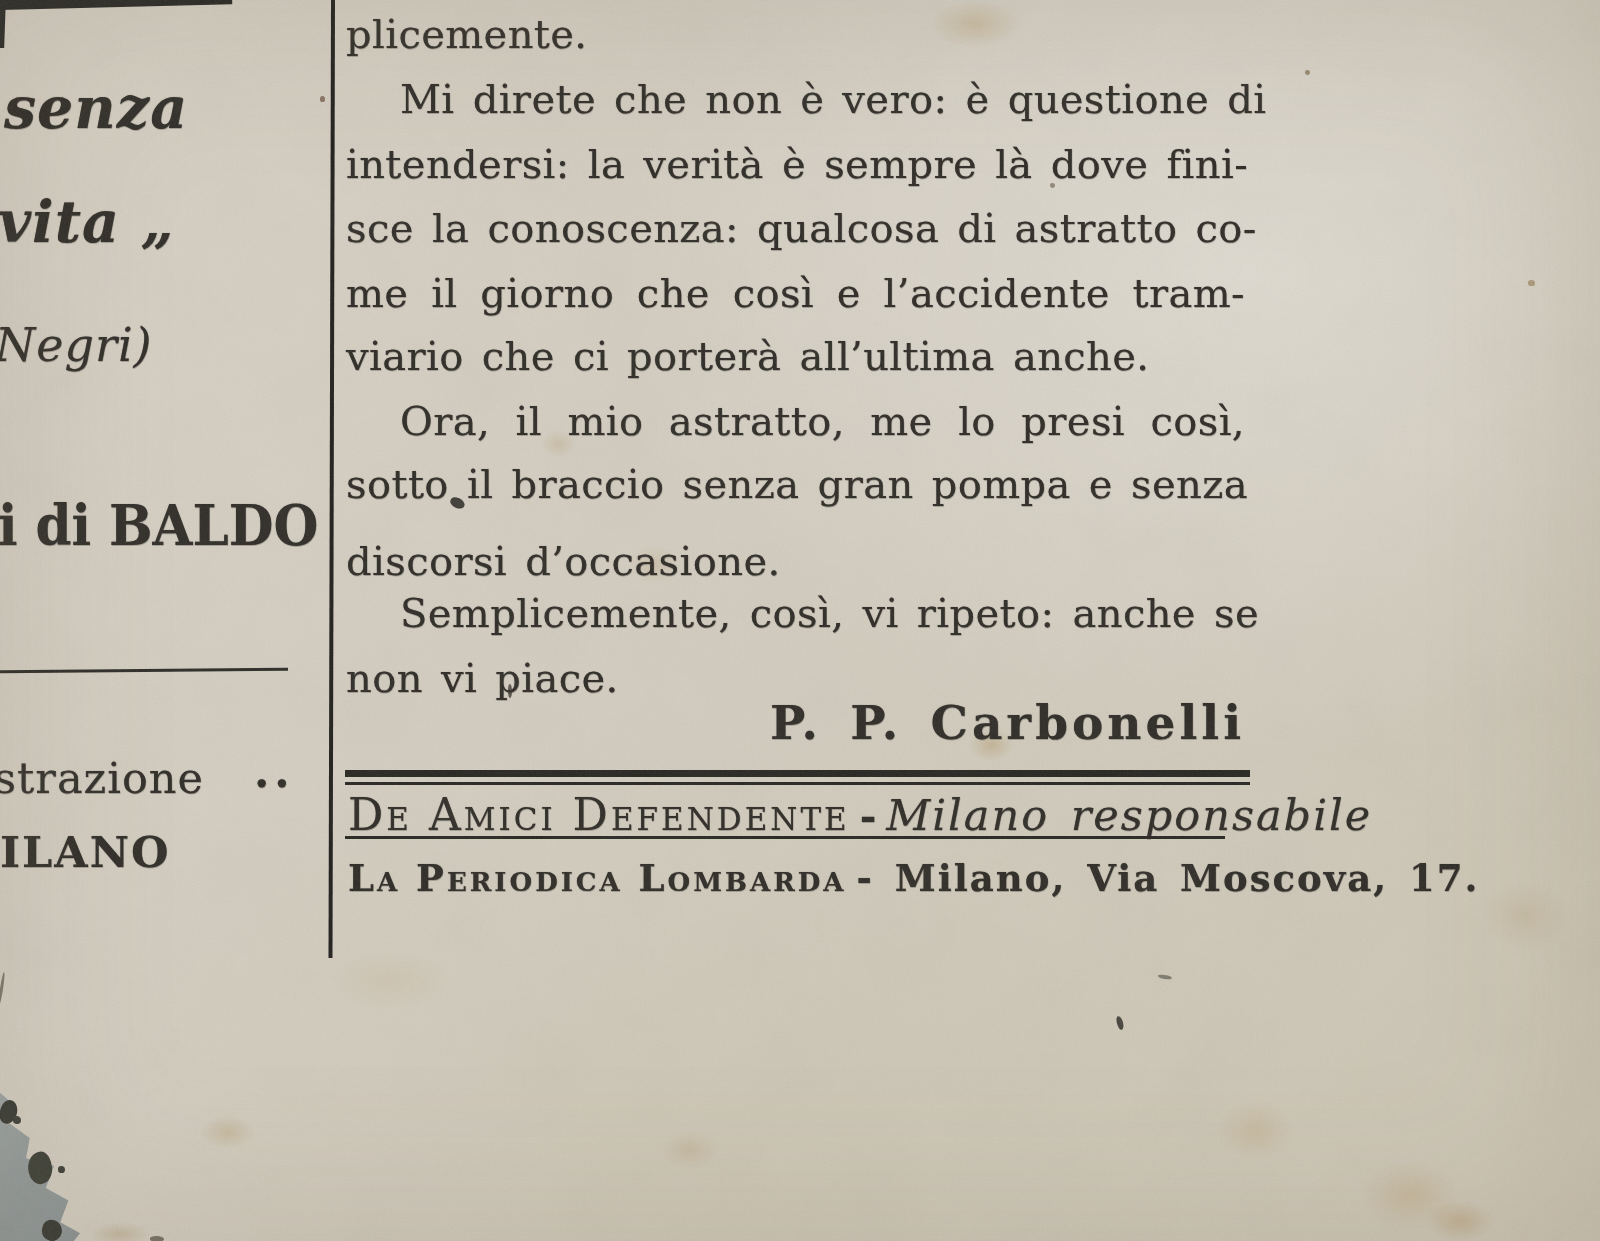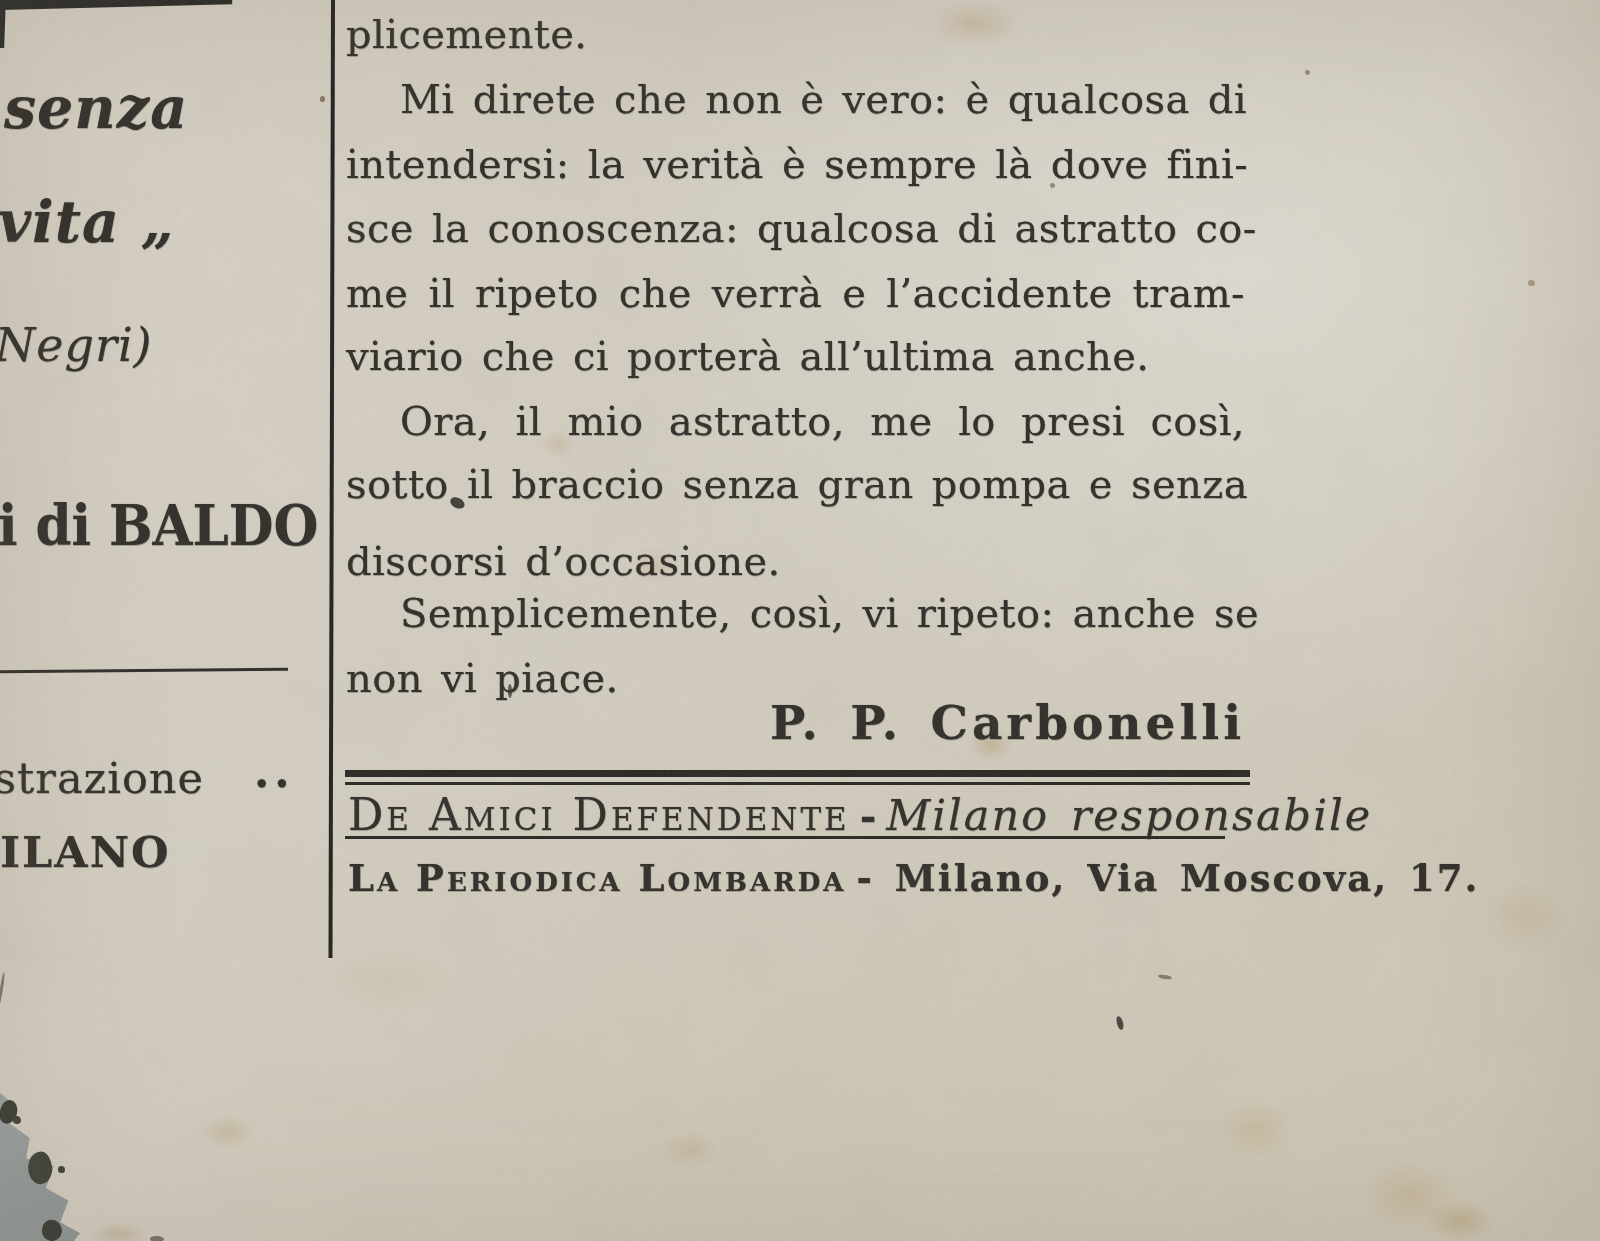--- a/index.html
+++ b/index.html
@@ -122,24 +122,24 @@
     <div class="lc lc-negri ink">Negri)</div>
     <div class="lc lc-baldo ink">i di BALDO</div>
     <div class="lc-rule"></div>
     <div class="lc lc-strazione ink">strazione</div>
     <div class="lc lc-dots ink">..</div>
     <div class="lc lc-ilano ink">ILANO</div>
   </div>
 
   <div>
     <div class="art-line ink t0">plicemente.</div>
-    <div class="art-line ink t1 just ind">Mi direte che non è vero: è qualcosa di</div>
+    <div class="art-line ink t1 just ind">Mi direte che non è vero: è questione di</div>
     <div class="art-line ink t2 just">intendersi: la verità è sempre là dove fini-</div>
     <div class="art-line ink t3 just">sce la conoscenza: qualcosa di astratto co-</div>
-    <div class="art-line ink t4 just">me il ripeto che verrà e l’accidente tram-</div>
+    <div class="art-line ink t4 just">me il giorno che così e l’accidente tram-</div>
     <div class="art-line ink t5">viario che ci porterà all’ultima anche.</div>
     <div class="art-line ink t6 just ind">Ora, il mio astratto, me lo presi così,</div>
     <div class="art-line ink t7 just">sotto il braccio senza gran pompa e senza</div>
     <div class="art-line ink t8">discorsi d’occasione.</div>
     <div class="art-line ink t9 just ind">Semplicemente, così, vi ripeto: anche se</div>
     <div class="art-line ink t10">non vi piace.</div>
     <div class="signature ink">P. P. Carbonelli</div>
   </div>
 
   <div>

